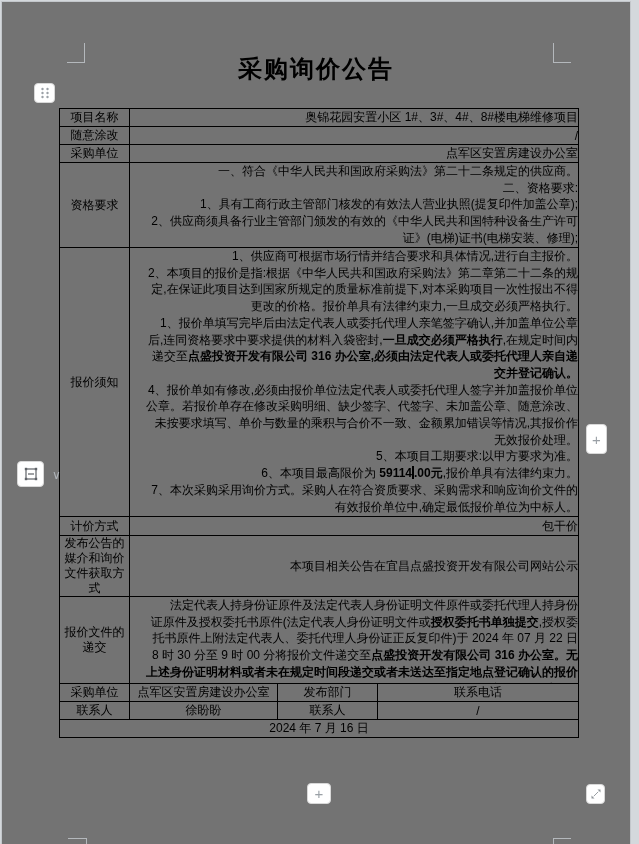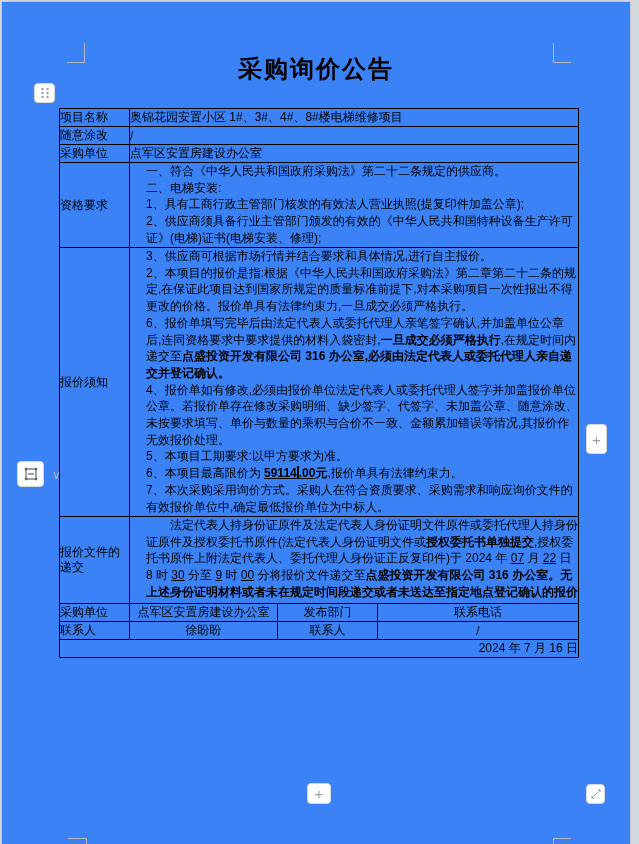--- a/index.html
+++ b/index.html
@@ -4,46 +4,46 @@
 <style>
   html,body{margin:0;padding:0;}
   body{
     width:639px;height:844px;position:relative;overflow:hidden;
     background:#d4d8dc;
     font-family:"Liberation Sans","DejaVu Sans",sans-serif;
     color:#000;
   }
   .page{
     position:absolute;left:2px;top:2px;width:628px;height:842px;
-    background:#3b82f6;box-shadow:0 0 0 1px #c3c7cb;
+    background:#737373;box-shadow:0 0 0 1px #c3c7cb;
   }
   .doc-title{
     position:absolute;left:0;top:52px;width:100%;
     text-align:center;font-size:24px;font-weight:bold;line-height:30px;
     letter-spacing:2px;
   }
   table.doc{
     position:absolute;left:57px;top:106px;width:519px;
     border-collapse:collapse;table-layout:fixed;
   }
   table.doc td{
     border:1px solid #000;font-size:12px;color:#000;
     overflow:hidden;word-break:break-all;vertical-align:middle;
     padding:0;
   }
-  td.lbl{padding:0 2px;line-height:15px;}
-  td.val{text-align:left;padding:0 6px;}
+  td.lbl{text-align:center;padding:0 2px;line-height:15px;}
+  td.val{text-align:right;padding:0 6px;}
   td.top{vertical-align:top;}
   td.ctr{text-align:center;}
-  td.date-cell{text-align:right;padding-right:8px;}
+  td.date-cell{text-align:center;padding-right:8px;}
   .cellbox{overflow:hidden;}
   .para{line-height:16.7px;margin-left:16px;}
   .indent-first .para{text-indent:2em;}
   .b{font-weight:bold;}
-  .u{text-decoration:underline;}
+  .u{}
   .text-cursor{display:inline-block;width:2px;height:13px;background:#000;vertical-align:-2px;}
   
   .fbtn{
     position:absolute;background:#fff;border:1px solid #d8d8d8;border-radius:4px;
     box-sizing:border-box;display:flex;align-items:center;justify-content:center;
     color:#8f959a;cursor:pointer;
   }
   .fbtn .plus-glyph{font-size:15px;line-height:1;color:#9aa0a6;}
   .chev-btn{
     position:absolute;color:#aeb3b8;font-size:12px;line-height:12px;cursor:pointer;
@@ -80,40 +80,48 @@
       </tr>
       <tr style="height:18px">
         <td class="lbl">采购单位</td>
         <td class="val" colspan="3">点军区安置房建设办公室</td>
       </tr>
       <tr style="height:84px">
         <td class="lbl">资格要求</td>
         <td class="val top" colspan="3">
           <div class="cellbox" style="height:84px">
               <div class="para"><span>一、符合《中华人民共和国政府采购法》第二十二条规定的供应商。</span></div>
-              <div class="para"><span>二、电梯安装:</span></div>
+              <div class="para"><span>二、资格要求:</span></div>
               <div class="para"><span>1、具有工商行政主管部门核发的有效法人营业执照(提复印件加盖公章);</span></div>
               <div class="para"><span>2、供应商须具备行业主管部门颁发的有效的《中华人民共和国特种设备生产许可证》(电梯)证书(电梯安装、修理);</span></div>
             </div>
         </td>
       </tr>
       <tr style="height:268px">
         <td class="lbl">报价须知</td>
         <td class="val top" colspan="3">
           <div class="cellbox" style="height:268px">
-              <div class="para"><span>3、供应商可根据市场行情并结合要求和具体情况,进行自主报价。</span></div>
+              <div class="para"><span>1、供应商可根据市场行情并结合要求和具体情况,进行自主报价。</span></div>
               <div class="para"><span>2、本项目的报价是指:根据《中华人民共和国政府采购法》第二章第二十二条的规定,在保证此项目达到国家所规定的质量标准前提下,对本采购项目一次性报出不得更改的价格。报价单具有法律约束力,一旦成交必须严格执行。</span></div>
-              <div class="para"><span>6、报价单填写完毕后由法定代表人或委托代理人亲笔签字确认,并加盖单位公章后,连同资格要求中要求提供的材料入袋密封,</span><span class="b">一旦成交必须严格执行</span><span>,在规定时间内递交至</span><span class="b">点盛投资开发有限公司 316 办公室,必须由法定代表人或委托代理人亲自递交并登记确认。</span></div>
+              <div class="para"><span>1、报价单填写完毕后由法定代表人或委托代理人亲笔签字确认,并加盖单位公章后,连同资格要求中要求提供的材料入袋密封,</span><span class="b">一旦成交必须严格执行</span><span>,在规定时间内递交至</span><span class="b">点盛投资开发有限公司 316 办公室,必须由法定代表人或委托代理人亲自递交并登记确认。</span></div>
               <div class="para"><span>4、报价单如有修改,必须由报价单位法定代表人或委托代理人签字并加盖报价单位公章。若报价单存在修改采购明细、缺少签字、代签字、未加盖公章、随意涂改、未按要求填写、单价与数量的乘积与合价不一致、金额累加错误等情况,其报价作无效报价处理。</span></div>
               <div class="para"><span>5、本项目工期要求:以甲方要求为准。</span></div>
               <div class="para"><span>6、本项目最高限价为 </span><span class="b u">59114</span><span class="text-cursor"></span><span class="b u">.00</span><span class="b">元</span><span>,报价单具有法律约束力。</span></div>
               <div class="para"><span>7、本次采购采用询价方式。采购人在符合资质要求、采购需求和响应询价文件的有效报价单位中,确定最低报价单位为中标人。</span></div>
               <div class="para"></div>
             </div>
         </td>
+      </tr>
+      <tr style="height:19px">
+        <td class="lbl">计价方式</td>
+        <td class="val" colspan="3">包干价</td>
+      </tr>
+      <tr style="height:60px">
+        <td class="lbl">发布公告的媒介和询价文件获取方式</td>
+        <td class="val" colspan="3">本项目相关公告在宜昌点盛投资开发有限公司网站公示</td>
       </tr>
       <tr style="height:86px">
         <td class="lbl">报价文件的递交</td>
         <td class="val top" colspan="3">
           <div class="cellbox indent-first" style="height:86px">
               <div class="para"><span>法定代表人持身份证原件及法定代表人身份证明文件原件或委托代理人持身份证原件及授权委托书原件(法定代表人身份证明文件或</span><span class="b">授权委托书单独提交</span><span>,授权委托书原件上附法定代表人、委托代理人身份证正反复印件)于 2024 年 </span><span class="u">07</span><span> 月 </span><span class="u">22</span><span> 日 8 时 </span><span class="u">30</span><span> 分至 </span><span class="u">9</span><span> 时 </span><span class="u">00</span><span> 分将报价文件递交至</span><span class="b">点盛投资开发有限公司 316 办公室。无上述身份证明材料或者未在规定时间段递交或者未送达至指定地点登记确认的报价文件,不予受理。</span></div>
             </div>
         </td>
       </tr>
       <tr style="height:18px">

